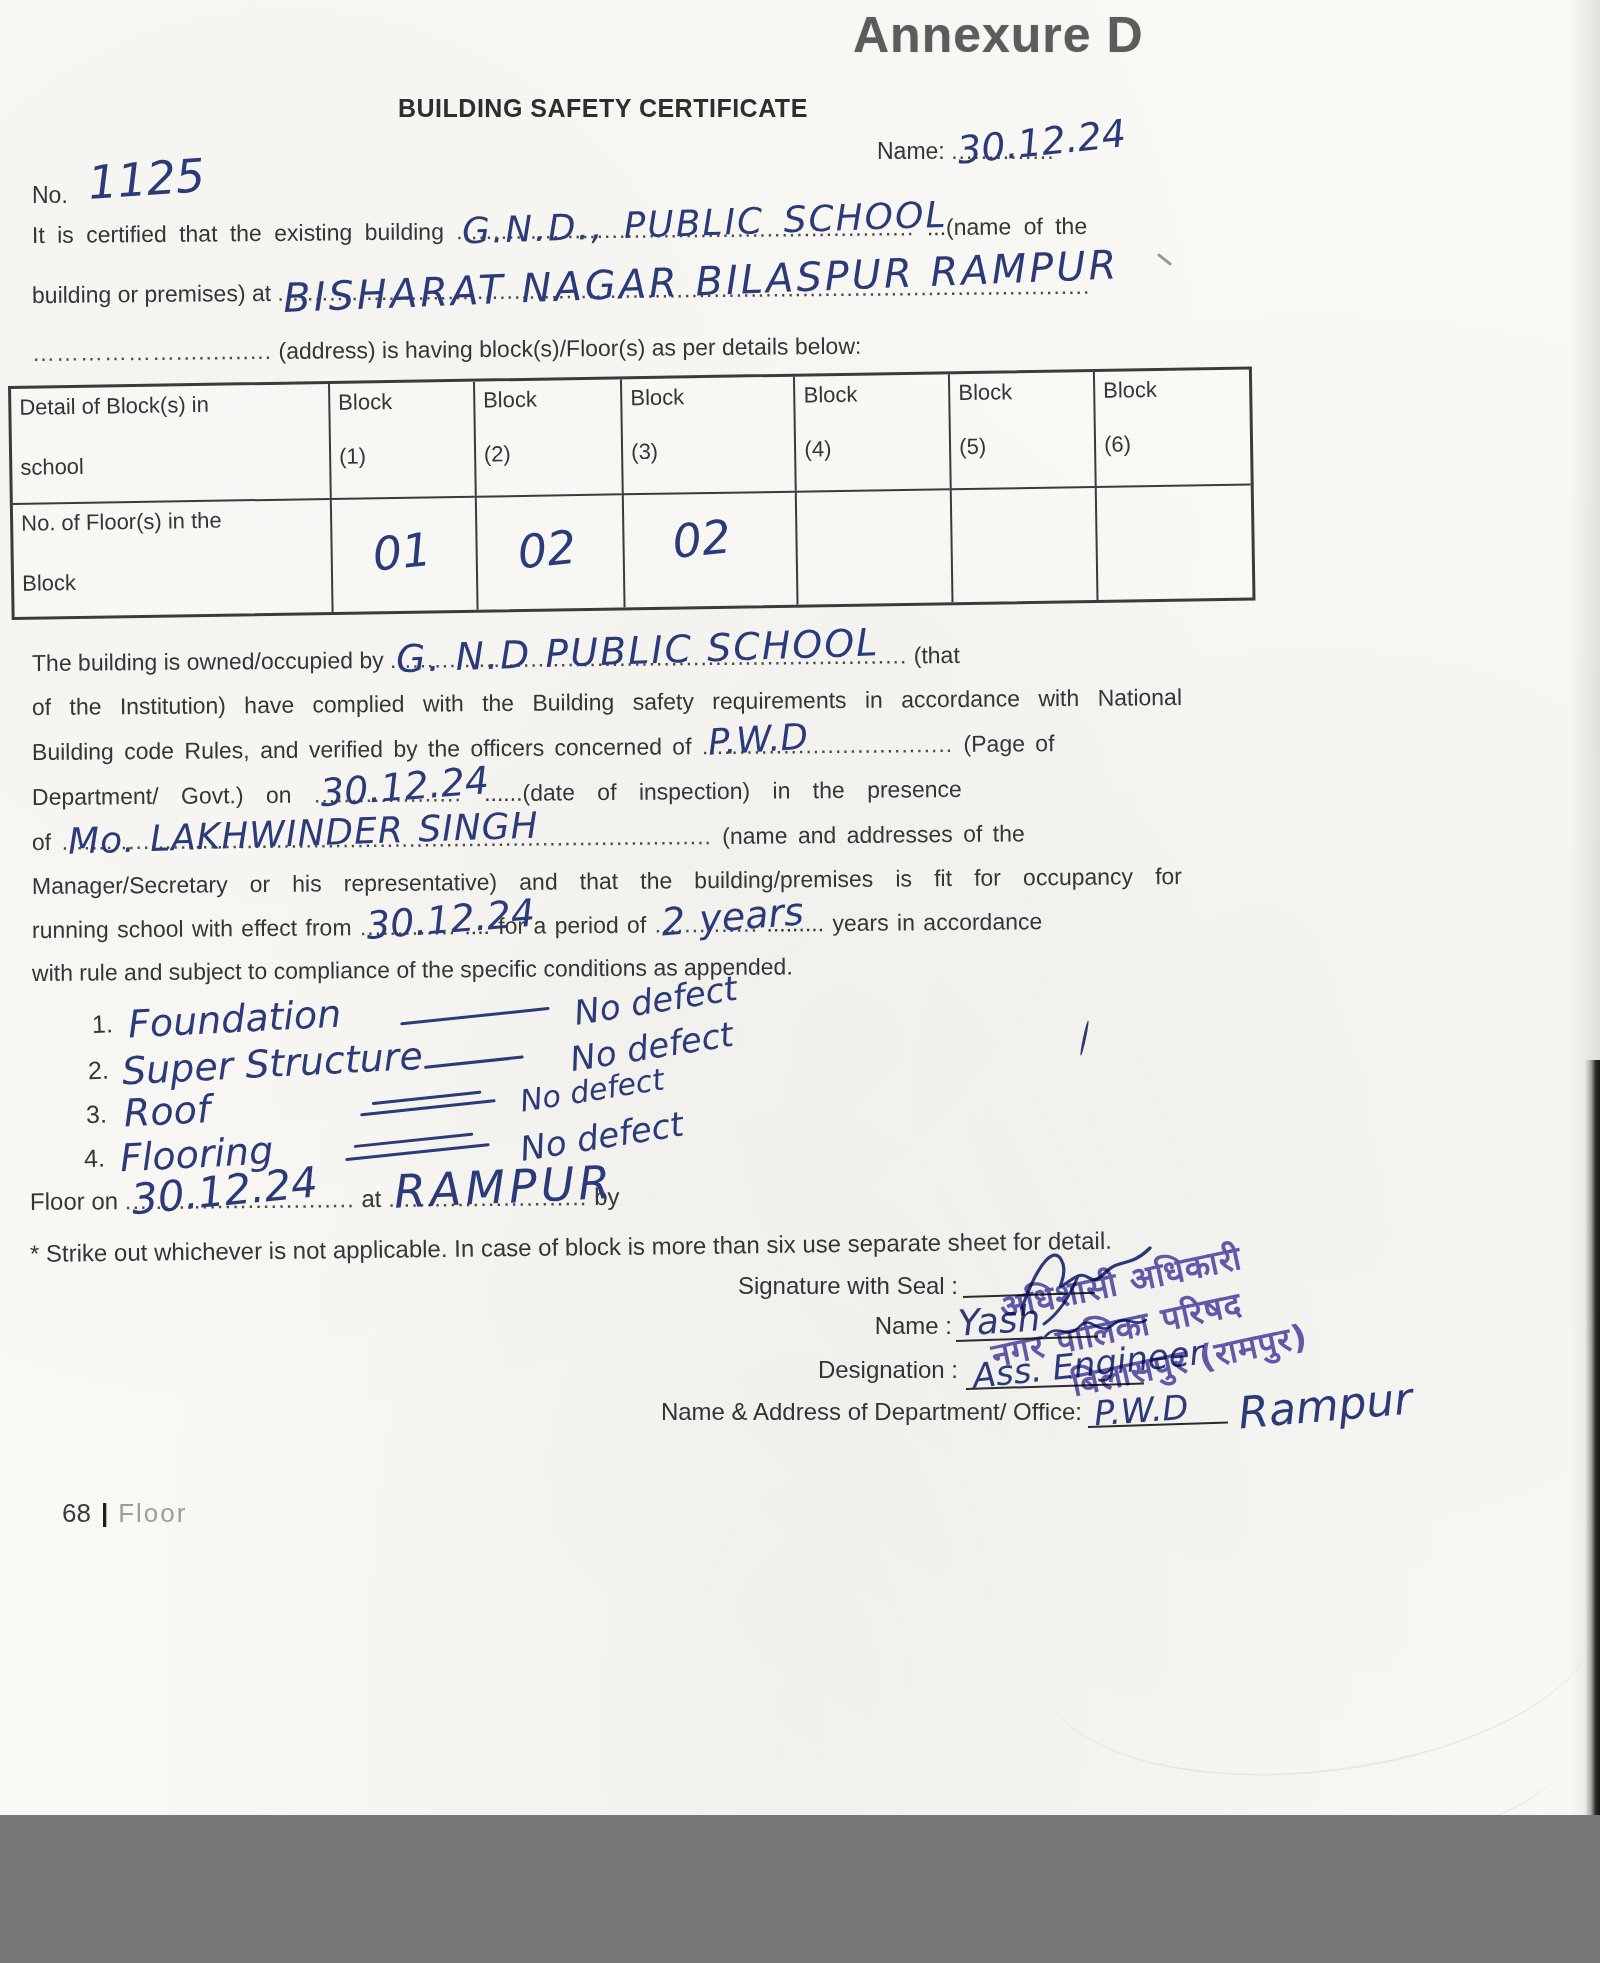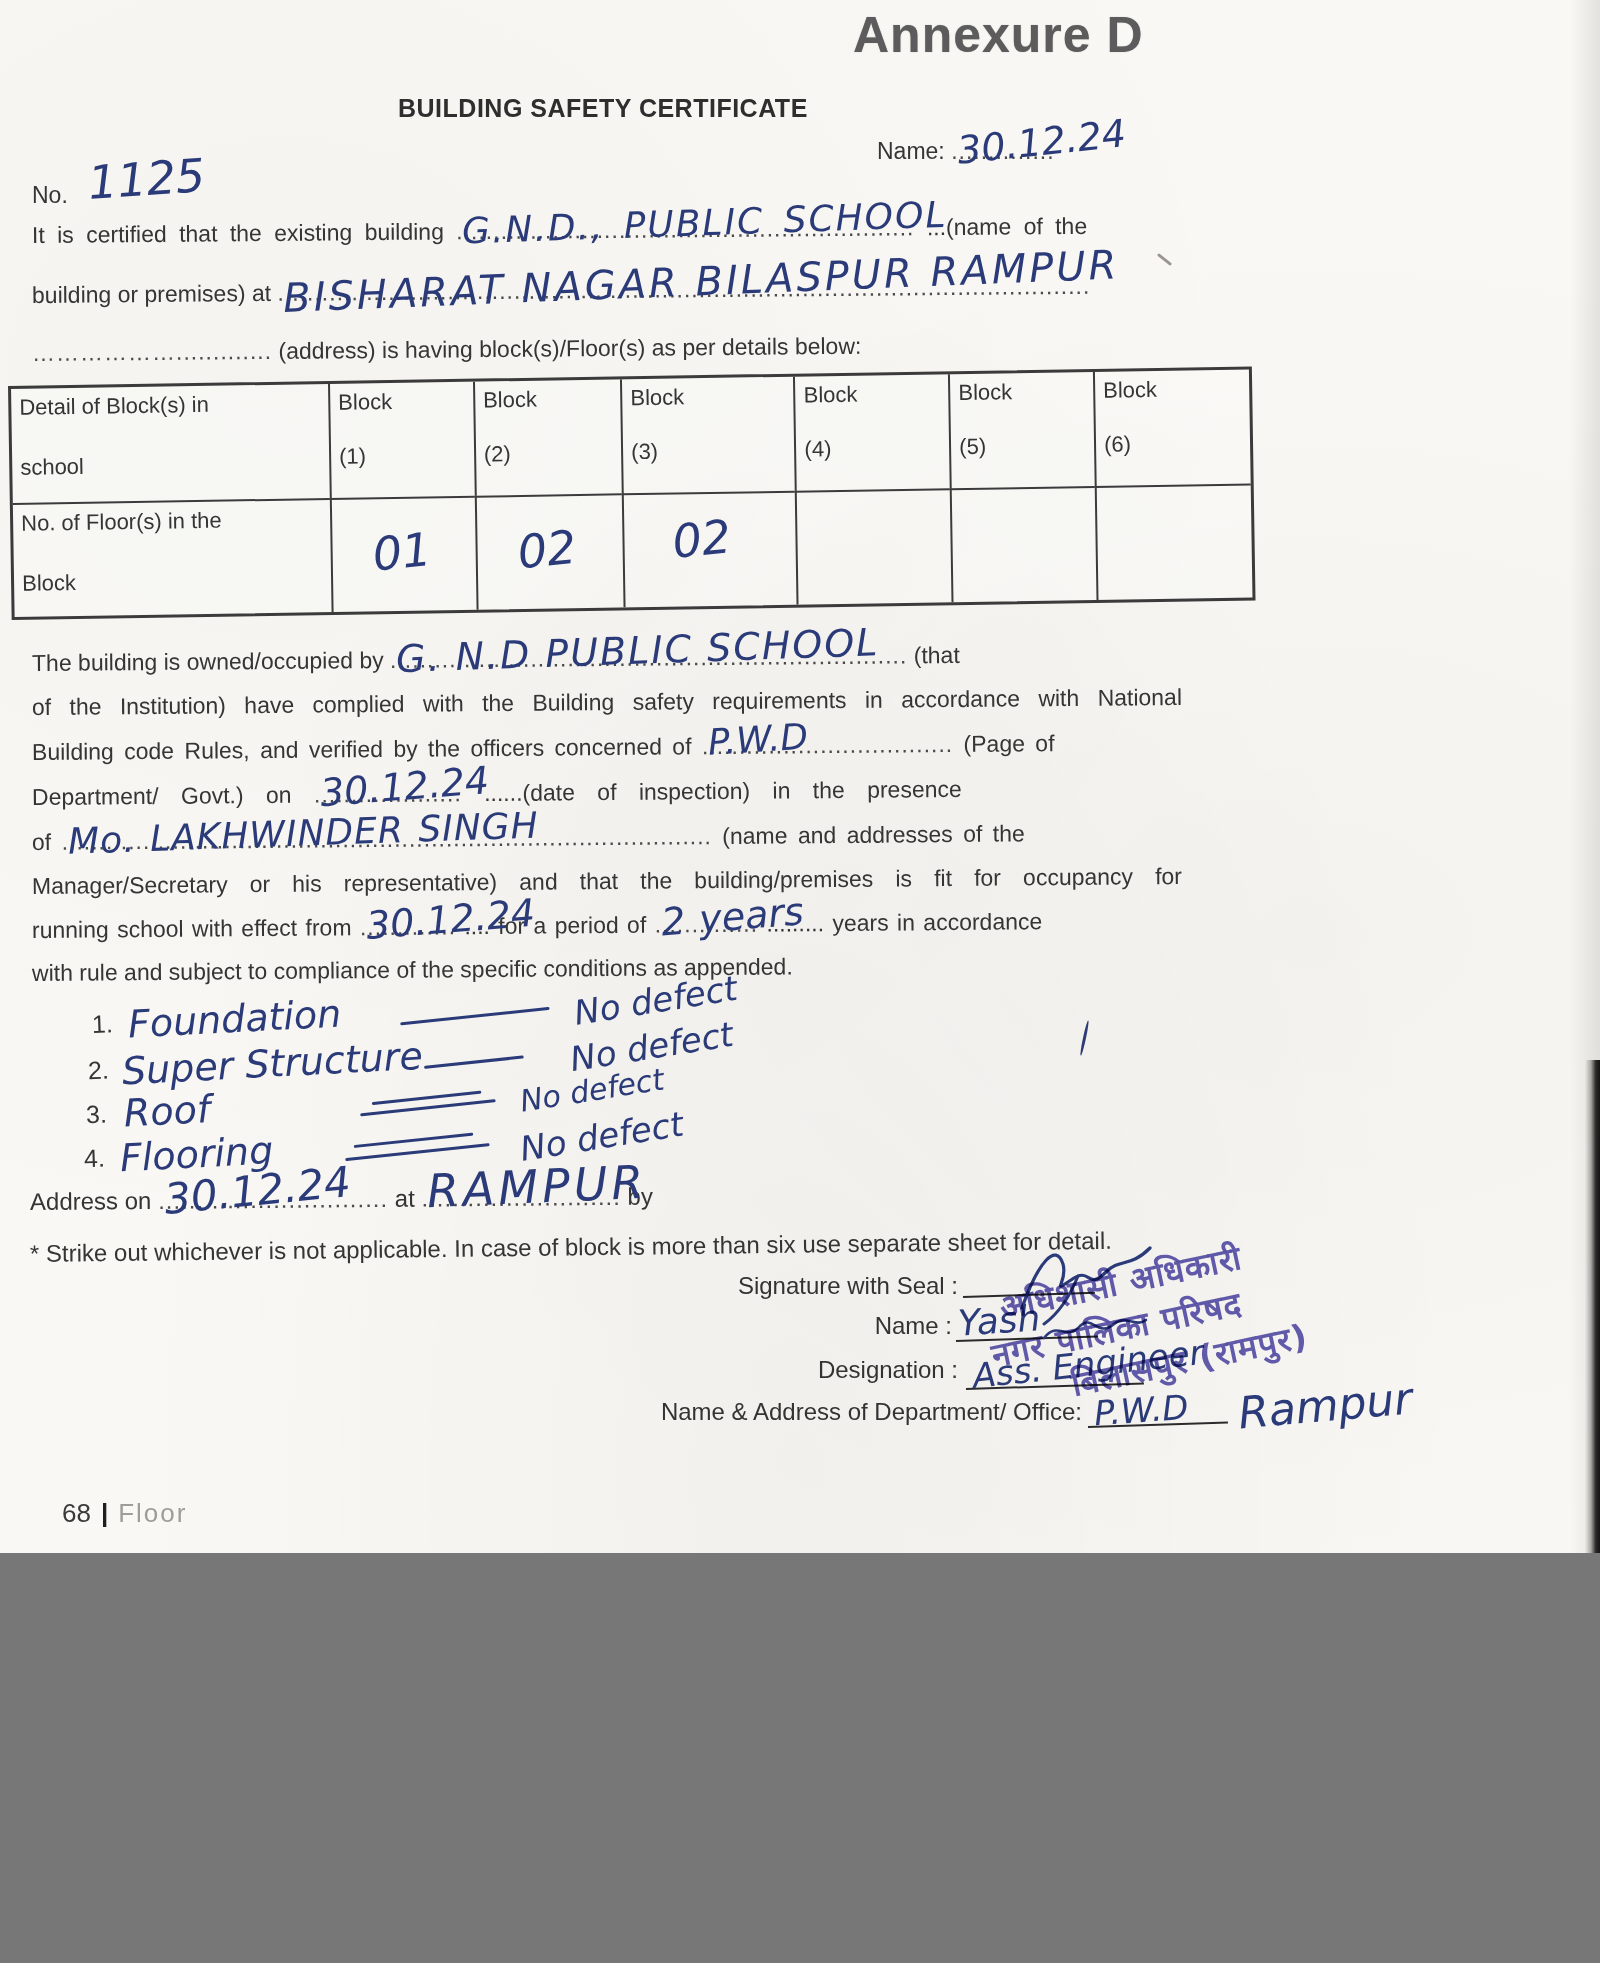--- a/index.html
+++ b/index.html
@@ -1,16 +1,16 @@
 <!DOCTYPE html>
 <html><head>
 <meta charset="utf-8">
 <style>
   html,body{margin:0;padding:0;background:#777;}
-  .pg{position:relative;width:1600px;height:1553px;margin:0 auto;overflow:hidden;
+  .pg{position:relative;width:1600px;height:1815px;margin:0 auto;overflow:hidden;
       background:#f9f8f4;
       background-image:radial-gradient(ellipse at 18% 25%, rgba(0,0,0,0.018), transparent 55%),
                        radial-gradient(ellipse at 82% 60%, rgba(0,0,0,0.025), transparent 55%),
                        radial-gradient(ellipse at 50% 95%, rgba(0,0,0,0.03), transparent 60%);
       font-family:"Liberation Sans", sans-serif;color:#343434;}
   .abs{position:absolute;}
   .pr{font-size:23px;white-space:nowrap;color:#353535;}
   .big{font-size:24px;}
   .hw{font-family:"DejaVu Sans", sans-serif;font-style:italic;color:#2b3a78;white-space:nowrap;}
   .slot{position:relative;display:inline-block;vertical-align:baseline;}
@@ -237,21 +237,21 @@
   </div>
   <div class="cond" style="top:1136px">
     <span class="num" style="left:-8px">4.</span>
     <span class="hw item" style="left:28px">Flooring</span>
     <span class="dash" style="left:253px;width:145px"></span>
     <span class="dash" style="left:262px;width:120px;top:14px"></span>
     <span class="hw res" style="left:428px">No defect</span>
   </div>
 
   <div class="abs pr big tilt" style="left:30px;top:1188px">
-    <span>Address on</span>
+    <span>Floor on</span>
     <span class="slot">
       <span class="dots">..............................</span>
       <span class="hw" style="font-size:42px;transform:rotate(-5deg);bottom:2px">30.12.24</span>
     </span>
     <span>at</span>
     <span class="slot">
       <span class="dots">..........................</span>
       <span class="hw" style="font-size:46px;letter-spacing:4px;transform:rotate(-2deg);bottom:2px">RAMPUR</span>
     </span>
     <span>by</span>

